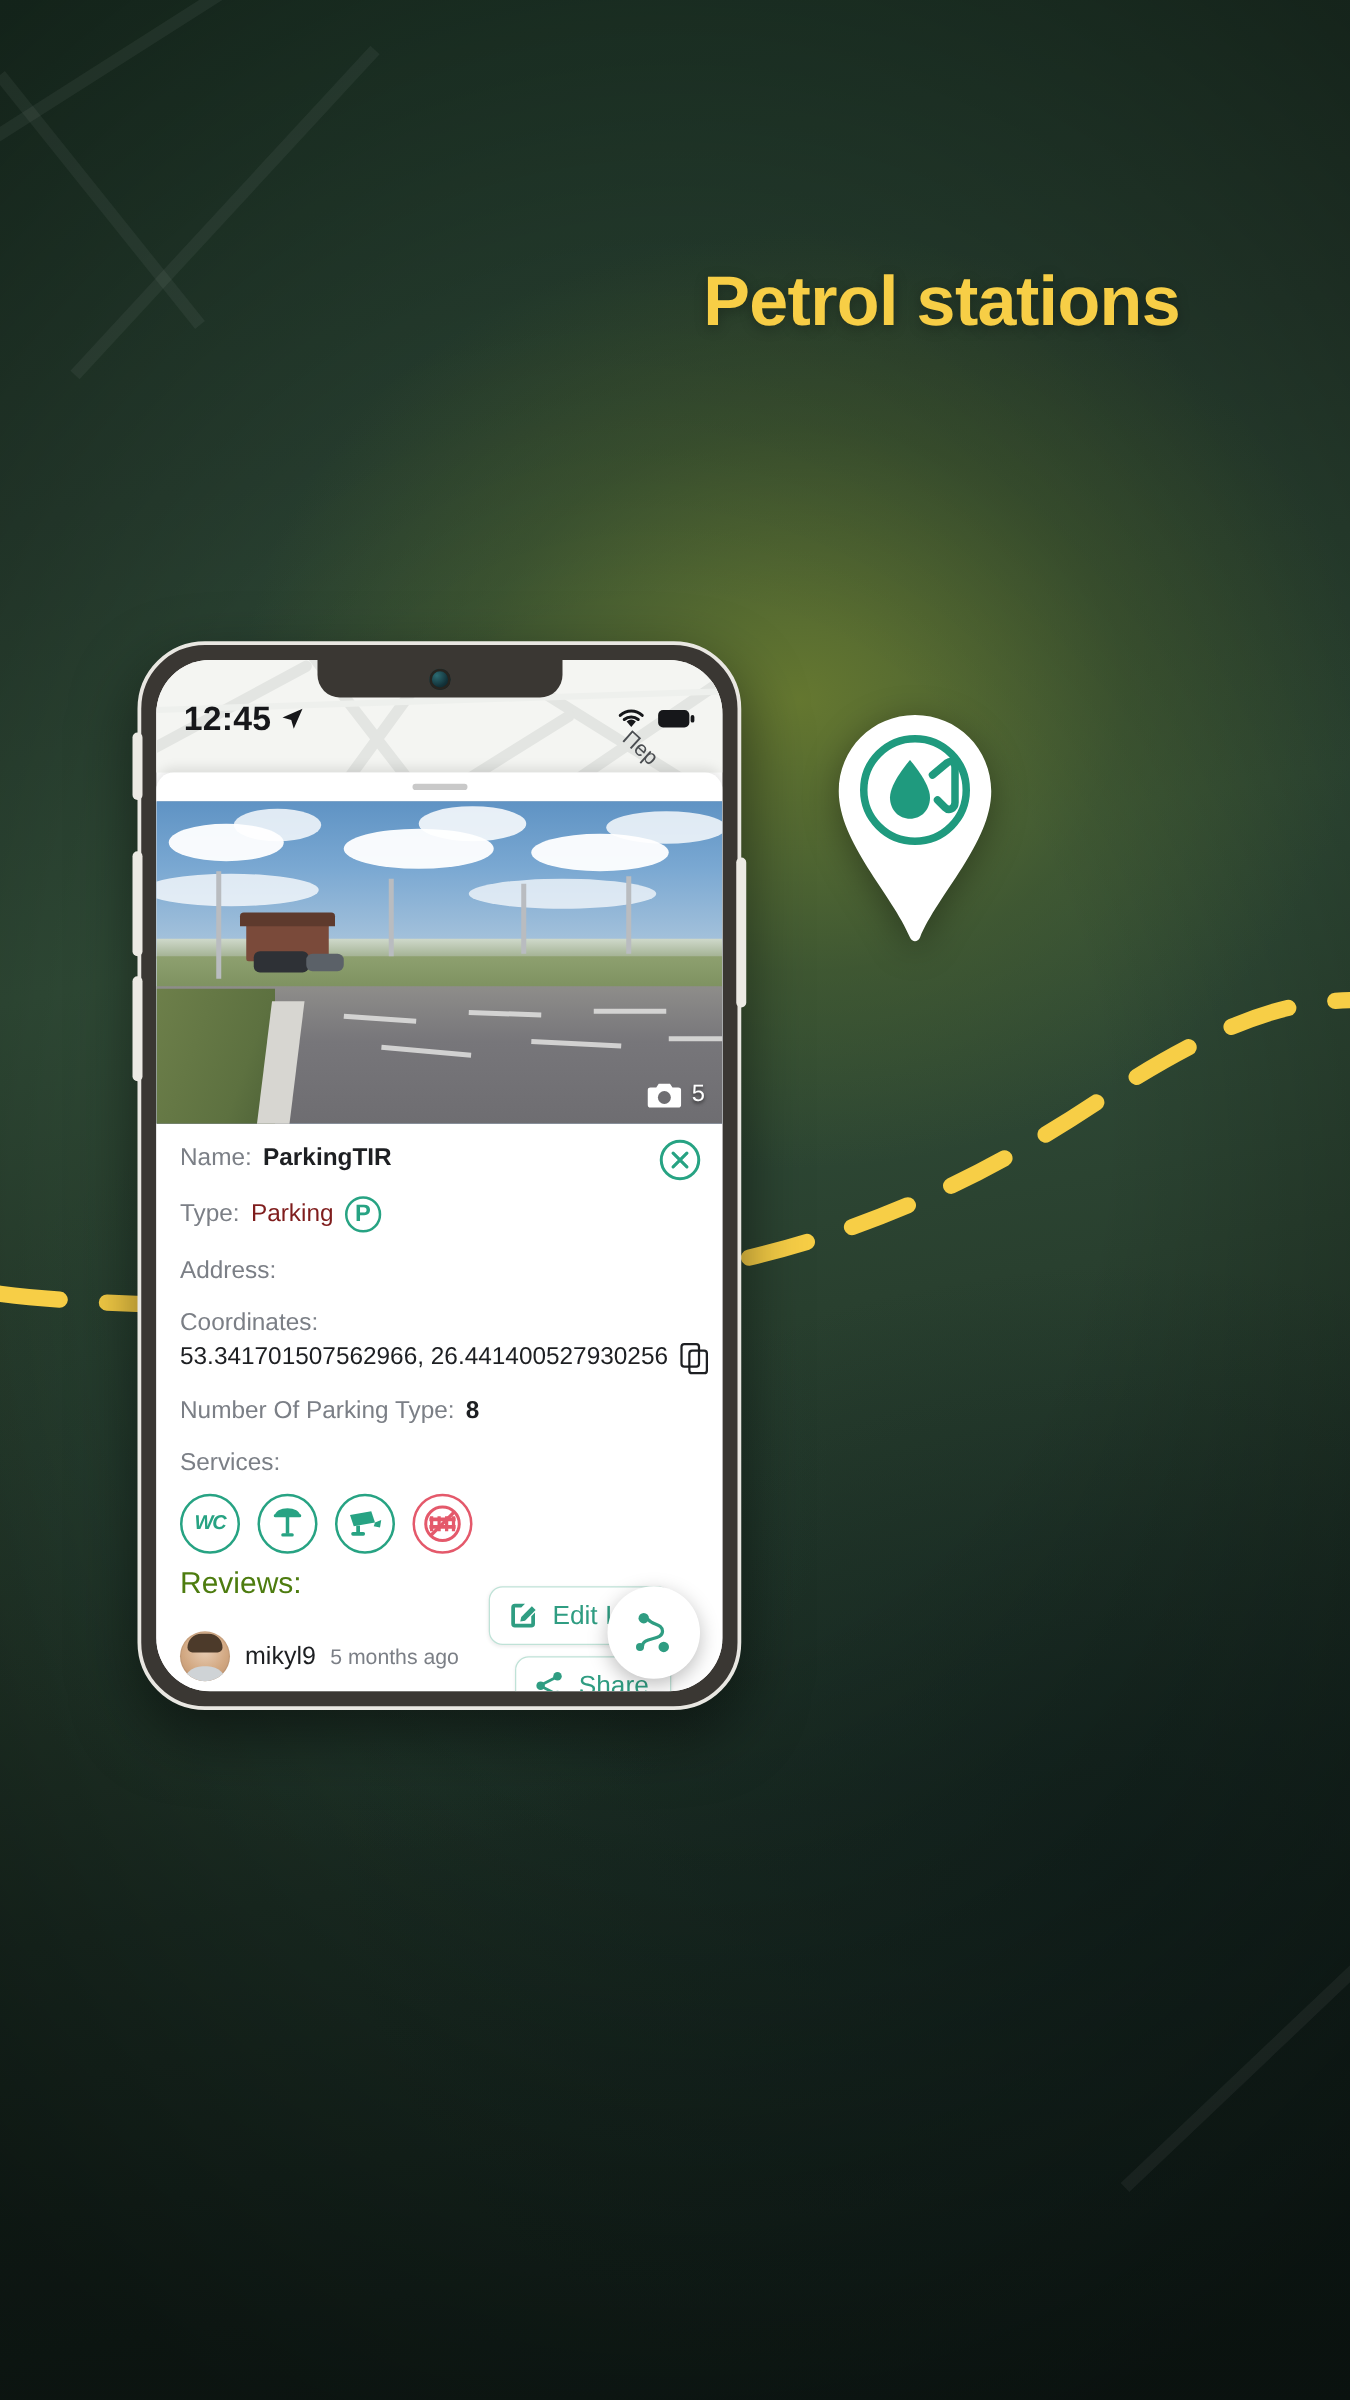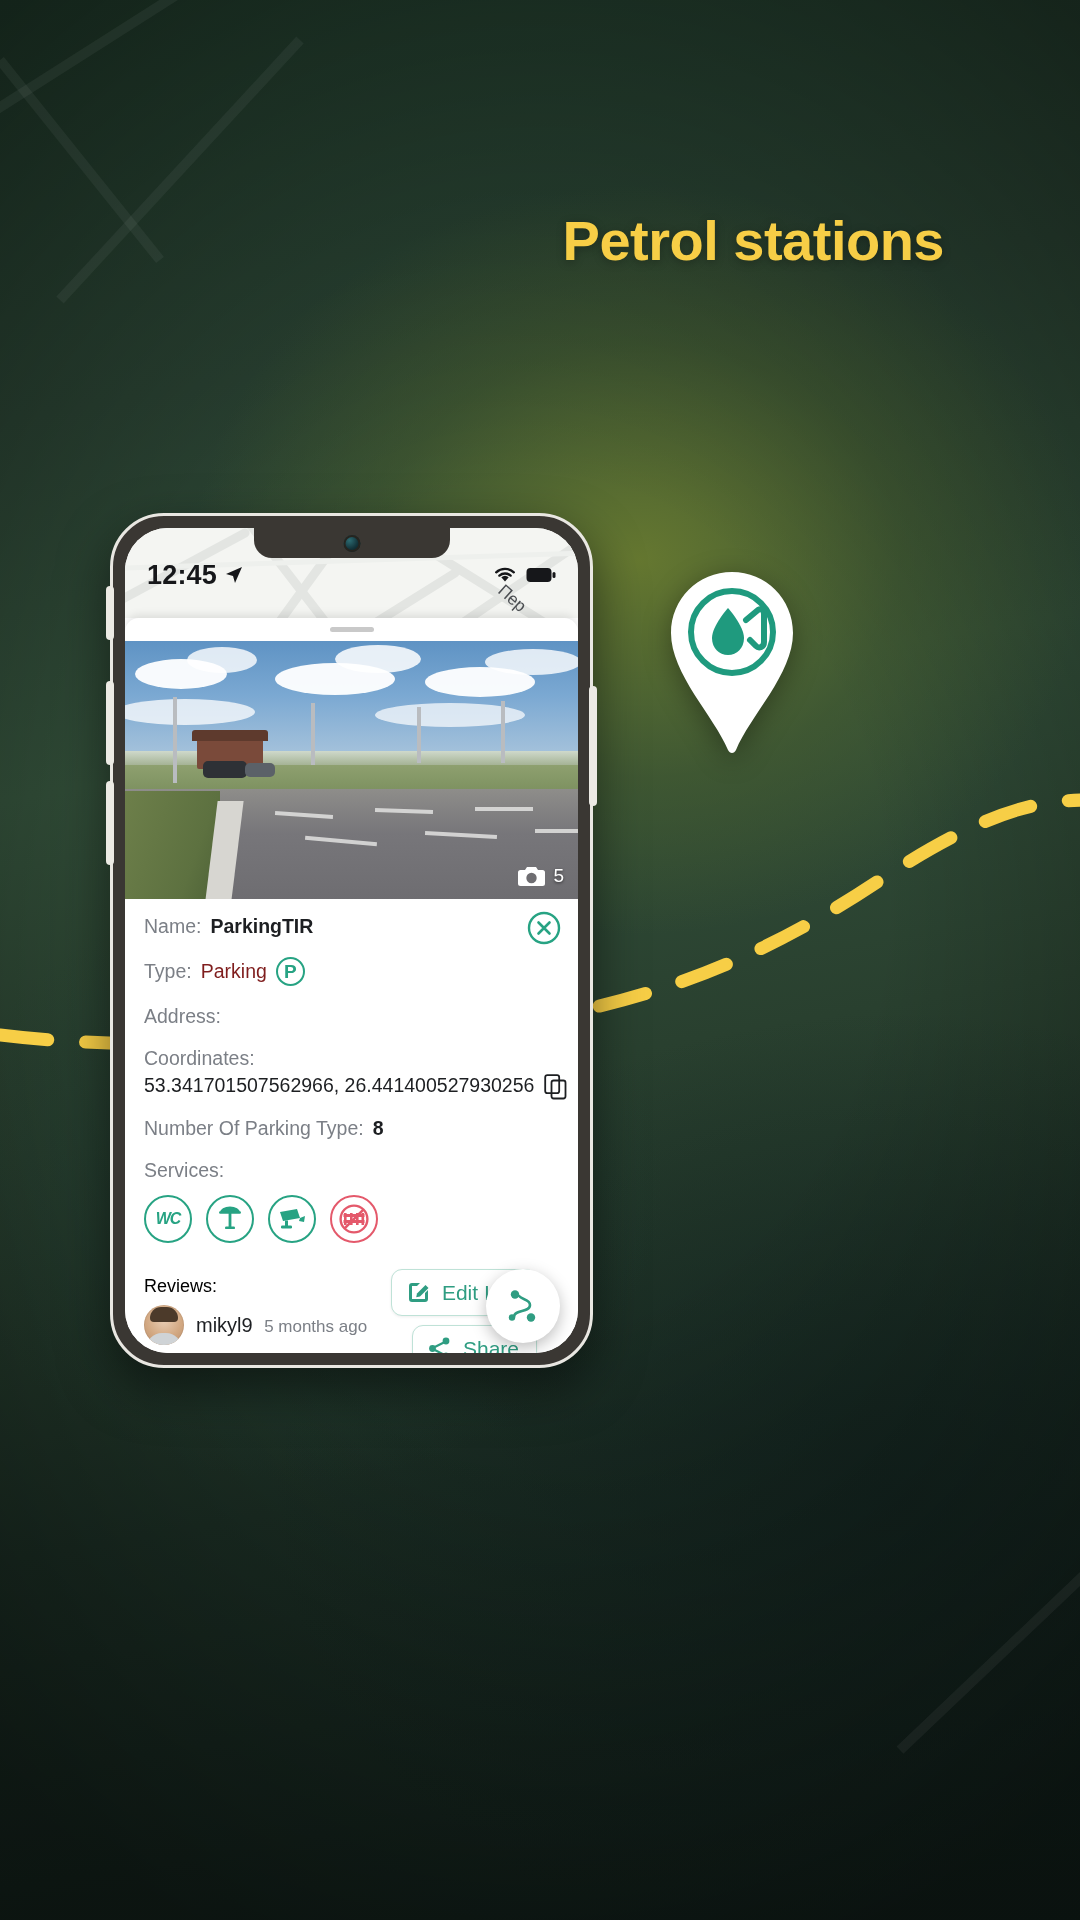--- a/index.html
+++ b/index.html
@@ -209,21 +209,21 @@
     position: absolute; right: 18px; bottom: 10px;
     width: 74px; height: 74px; border-radius: 50%;
     background: #fff;
     box-shadow: 0 5px 16px rgba(0,0,0,0.26);
     display:flex; align-items:center; justify-content:center;
     z-index: 20;
   }
 
   
   #reviews { position: absolute; left: 0; right: 0; bottom: 0; padding: 0 19px 8px 19px; }
-  #rev-title { font-size: 18px; color: #000000; margin-bottom: 8px; }
+  #rev-title { font-size: 24px; color: #4d7c0f; margin-bottom: 24px; }
   #rev-item { display:flex; align-items:center; gap: 12px; }
   #avatar {
     width: 40px; height: 40px; border-radius: 50%;
     overflow:hidden; flex:none;
     background: radial-gradient(circle at 50% 38%, #e8cdb4 0%, #d2a882 55%, #b98d6a 100%);
     position: relative;
     box-shadow: inset 0 0 0 1px rgba(0,0,0,0.06);
   }
   #avatar .hair { position:absolute; left:6px; top:2px; width:28px; height:15px;
     background:#4c3a2a; border-radius: 14px 14px 5px 5px; }

